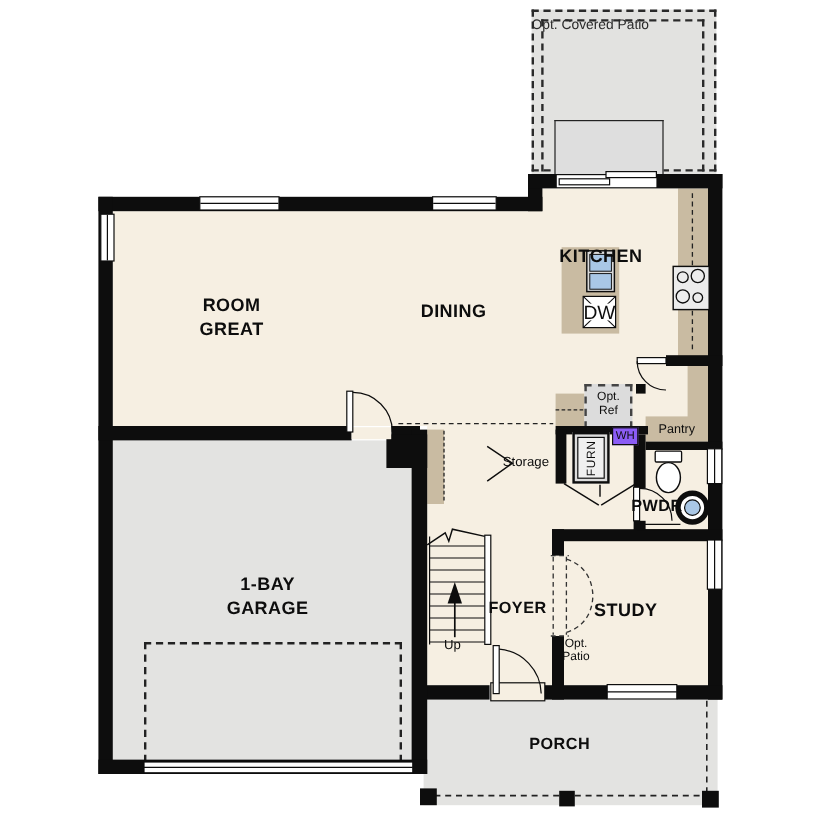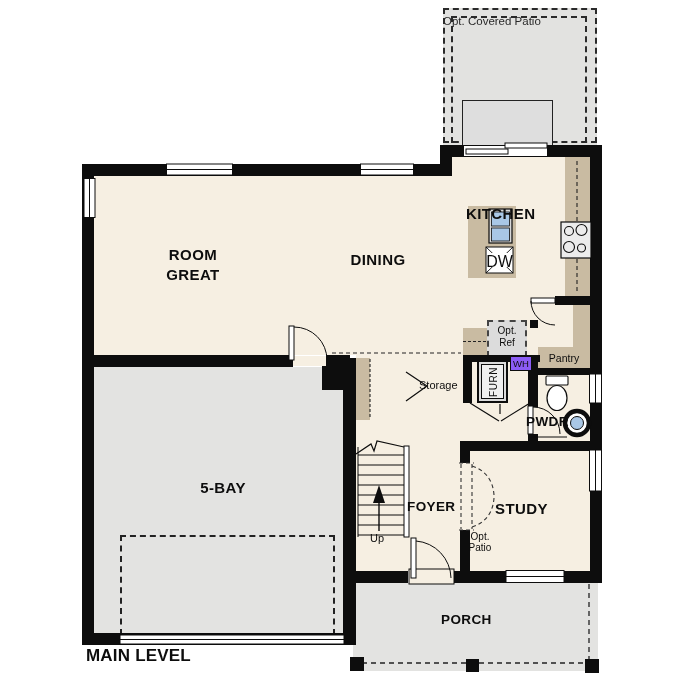--- a/index.html
+++ b/index.html
@@ -209,32 +209,32 @@
   <div class="lbl" style="left:486px;top:253px;width:27px;text-align:center;font-size:16px;">DW</div>
 
   <div class="lbl" style="left:443px;top:15px;width:154px;font-size:11.5px;color:#2a2a2a;">Opt. Covered Patio</div>
   <div class="lbl bold" style="left:466px;top:165px;font-size:15px;margin-top:40px;">KITCHEN</div>
   <div class="lbl bold" style="left:138px;top:245px;width:110px;text-align:center;font-size:15px;line-height:20px;">
     <div>ROOM</div>
     <div>GREAT</div>
   </div>
   <div class="lbl bold" style="left:330px;top:251px;width:96px;text-align:center;font-size:15px;">DINING</div>
   <div class="lbl bold" style="left:168px;top:478px;width:110px;text-align:center;font-size:15px;line-height:20px;">
-    <div>5-BAY</div>
+    <div>1-BAY</div>
+    <div>GARAGE</div>
   </div>
   <div class="lbl" style="left:371px;top:379px;font-size:11px;margin-left:48px;">Storage</div>
   <div class="lbl bold" style="left:407px;top:499px;font-size:13.5px;">FOYER</div>
   <div class="lbl" style="left:363px;top:532px;width:28px;text-align:center;font-size:11px;">Up</div>
   <div class="lbl bold" style="left:495px;top:500px;font-size:15px;">STUDY</div>
   <div class="lbl" style="left:455px;top:531px;width:50px;text-align:center;font-size:10px;line-height:11px;">
     <div>Opt.</div>
     <div>Patio</div>
   </div>
   <div class="lbl bold" style="left:526px;top:414px;font-size:13.5px;">PWDR</div>
   <div class="lbl" style="left:538px;top:352px;width:52px;text-align:center;font-size:10.5px;">Pantry</div>
   <div class="lbl" style="left:487px;top:325px;width:40px;text-align:center;font-size:10px;line-height:12px;">
     <div>Opt.</div>
     <div>Ref</div>
   </div>
   <div class="lbl bold" style="left:441px;top:612px;font-size:13.5px;">PORCH</div>
-  <div class="lbl bold" style="left:86px;top:646px;font-size:17px;letter-spacing:.2px;">MAIN LEVEL</div>
 
 </div>
 
 </body></html>

